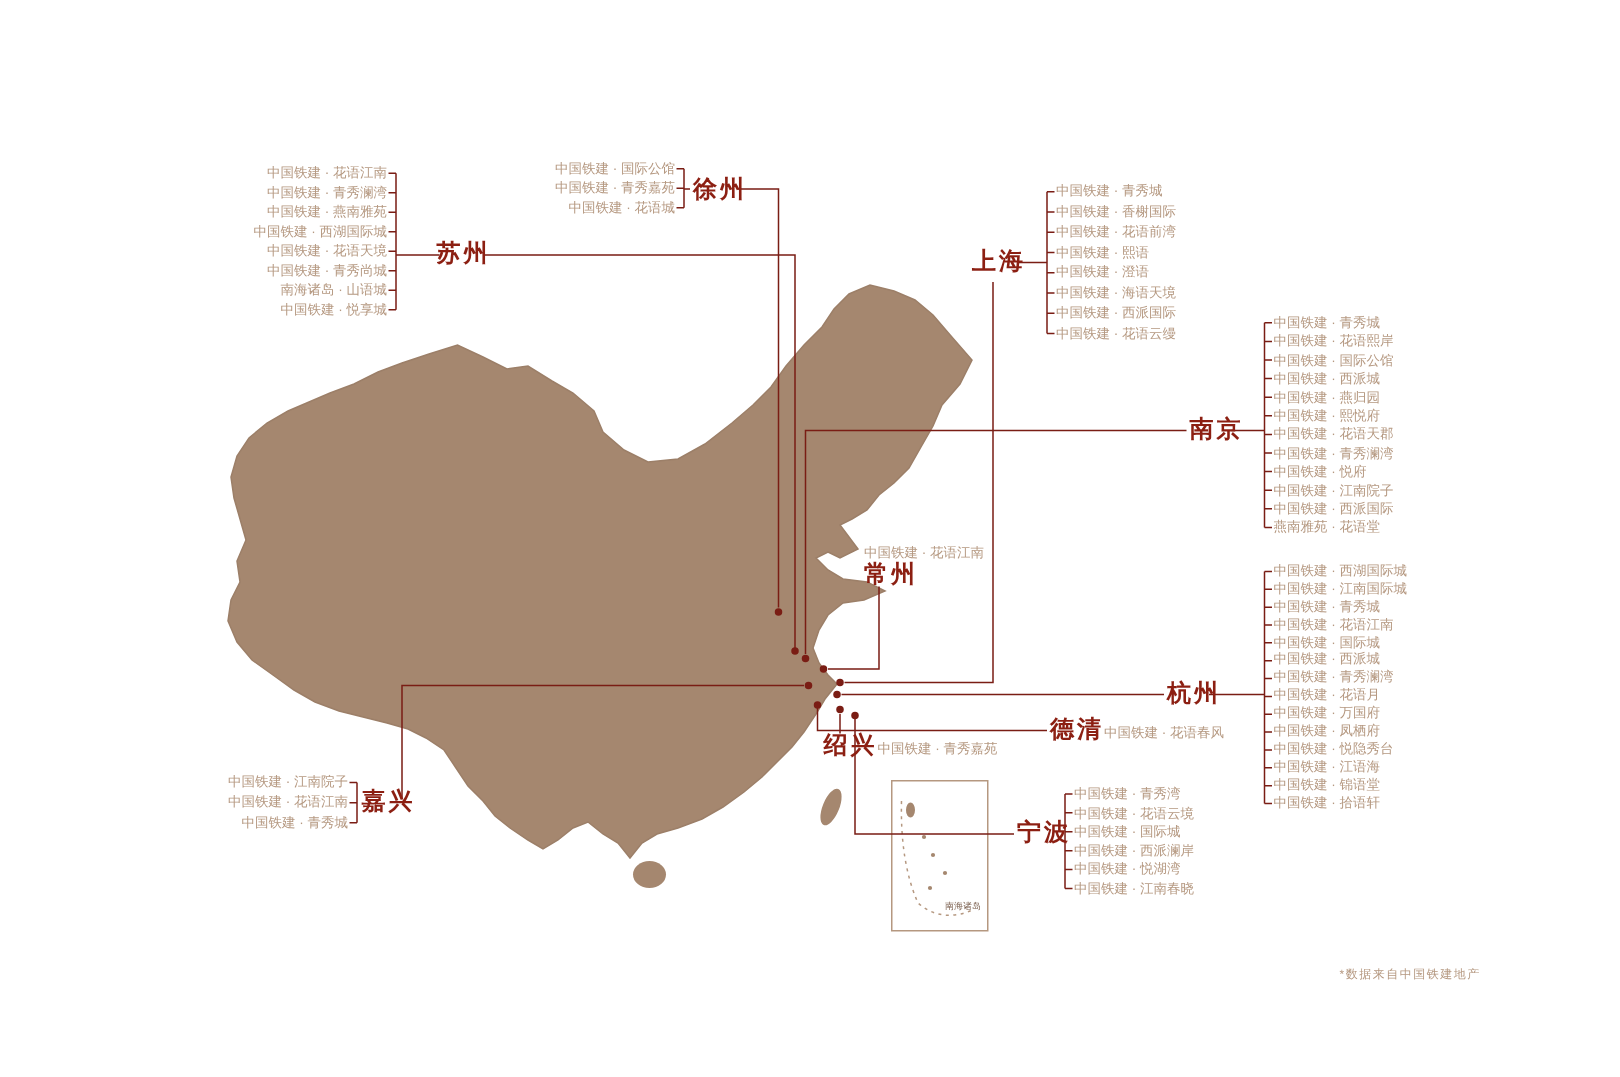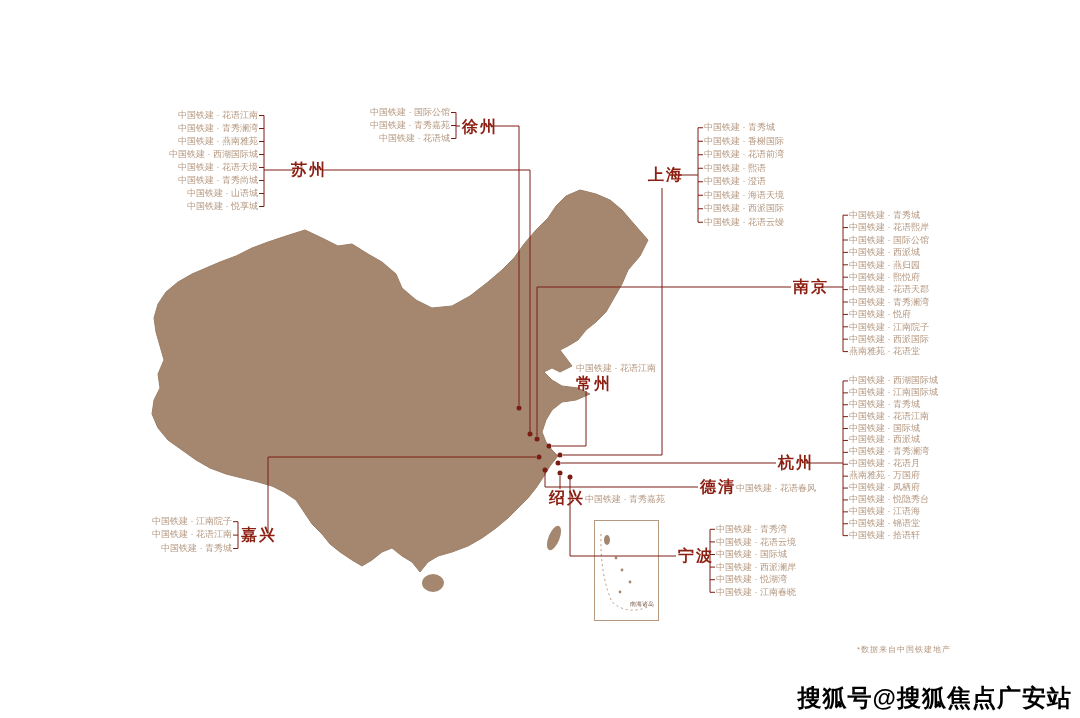--- a/index.html
+++ b/index.html
@@ -96,21 +96,21 @@
   </svg>
 
   <div class="city" style="left:291px;top:163px">苏州</div>
   <div class="list align-r" style="left:166px;top:109px;width:92px;--rh:13px">
     <div class="row">中国铁建 · 花语江南</div>
     <div class="row">中国铁建 · 青秀澜湾</div>
     <div class="row">中国铁建 · 燕南雅苑</div>
     <div class="row">中国铁建 · 西湖国际城</div>
     <div class="row">中国铁建 · 花语天境</div>
     <div class="row">中国铁建 · 青秀尚城</div>
-    <div class="row">中国铁建 · 山语城</div>
+    <div class="row">南海诸岛 · 山语城</div>
     <div class="row">中国铁建 · 悦享城</div>
   </div>
 
   <div class="city" style="left:462px;top:120px">徐州</div>
   <div class="list align-r" style="left:362px;top:106px;width:88px;--rh:13px">
     <div class="row">中国铁建 · 国际公馆</div>
     <div class="row">中国铁建 · 青秀嘉苑</div>
     <div class="row">中国铁建 · 花语城</div>
   </div>
 
@@ -148,21 +148,21 @@
   <div class="city" style="left:778px;top:456px">杭州</div>
   <div class="list" style="left:849px;top:375px;width:120px;--rh:11.9px">
     <div class="row">中国铁建 · 西湖国际城</div>
     <div class="row">中国铁建 · 江南国际城</div>
     <div class="row">中国铁建 · 青秀城</div>
     <div class="row">中国铁建 · 花语江南</div>
     <div class="row">中国铁建 · 国际城</div>
     <div class="row">中国铁建 · 西派城</div>
     <div class="row">中国铁建 · 青秀澜湾</div>
     <div class="row">中国铁建 · 花语月</div>
-    <div class="row">燕南雅苑 · 万国府</div>
+    <div class="row">中国铁建 · 万国府</div>
     <div class="row">中国铁建 · 凤栖府</div>
     <div class="row">中国铁建 · 悦隐秀台</div>
     <div class="row">中国铁建 · 江语海</div>
     <div class="row">中国铁建 · 锦语堂</div>
     <div class="row">中国铁建 · 拾语轩</div>
   </div>
 
   <div class="city" style="left:700px;top:480px">德清</div>
   <div class="proj" style="left:736px;top:482px">中国铁建 · 花语春风</div>
 
@@ -180,16 +180,15 @@
   <div class="list" style="left:716px;top:523px;width:110px;--rh:12.6px">
     <div class="row">中国铁建 · 青秀湾</div>
     <div class="row">中国铁建 · 花语云境</div>
     <div class="row">中国铁建 · 国际城</div>
     <div class="row">中国铁建 · 西派澜岸</div>
     <div class="row">中国铁建 · 悦湖湾</div>
     <div class="row">中国铁建 · 江南春晓</div>
   </div>
 
   <div class="inset-label" style="left:630px;top:600px">南海诸岛</div>
-  <div class="footnote" style="left:857px;top:644px">*数据来自中国铁建地产</div>
-  <div class="watermark">搜狐号@搜狐焦点广安站</div>
+  <div class="footnote" style="left:893px;top:644px">*数据来自中国铁建地产</div>
 
 </div>
 
 </body></html>

